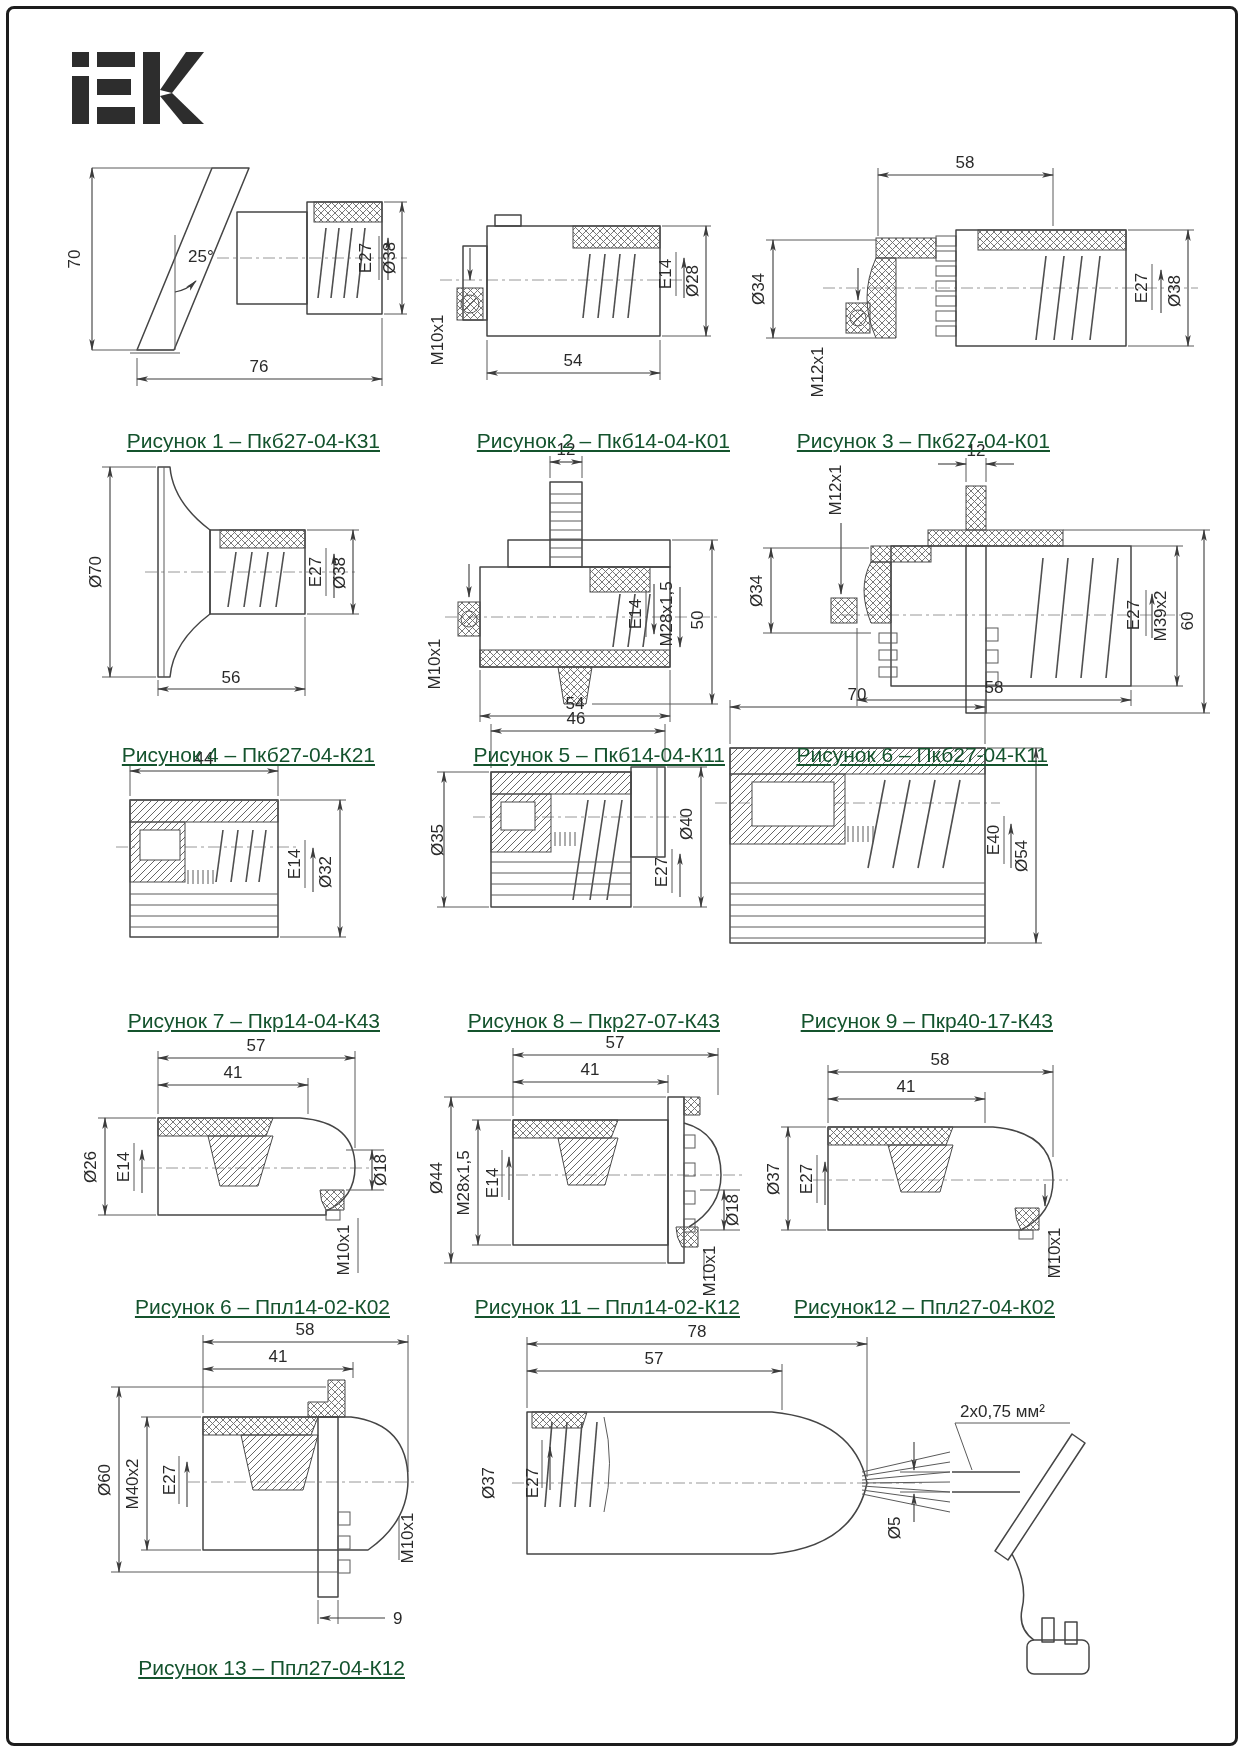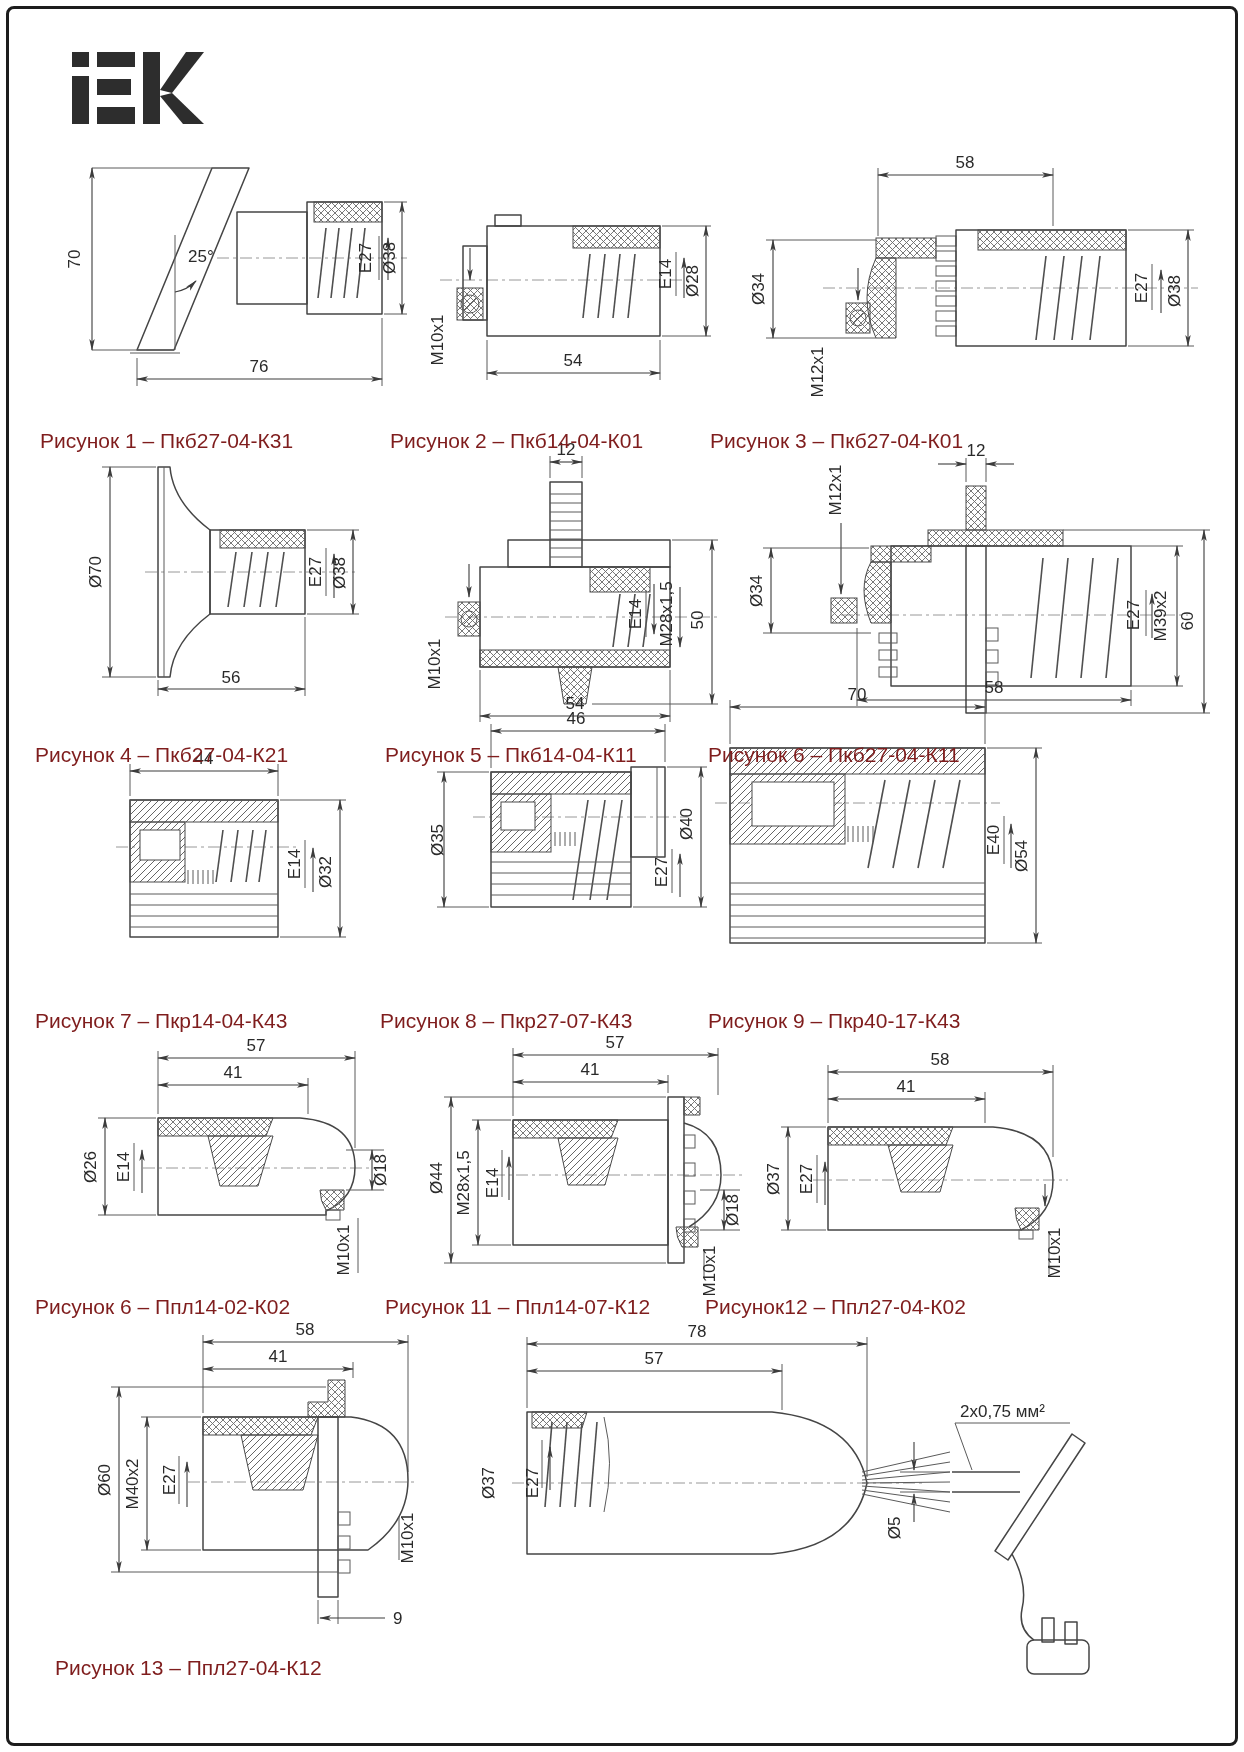--- a/index.html
+++ b/index.html
@@ -1,20 +1,20 @@
 <!DOCTYPE html>
 <html><head>
 <meta charset="utf-8">
 <style>
   html,body{margin:0;padding:0;background:#fff;}
   #page{position:relative;width:1244px;height:1752px;background:#fff;overflow:hidden;
         font-family:"Liberation Sans",sans-serif;color:#222;}
   .frame{position:absolute;left:6px;top:6px;right:6px;bottom:6px;border:3px solid #1d1d1d;border-radius:8px;}
   .fig{position:absolute;}
-  .cap{position:absolute;font-size:21px;line-height:26px;color:#7f1d1d;text-align:left;white-space:nowrap;}
+  .cap{position:absolute;font-size:21px;line-height:26px;color:#14532d;text-align:right;white-space:nowrap;text-decoration:underline;}
   svg{overflow:visible;}
   svg text{font-family:"Liberation Sans",sans-serif;font-size:17px;fill:#2a2a2a;}
   .ol{fill:none;stroke:#454545;stroke-width:1.5;stroke-linejoin:round;}
   .tn{fill:none;stroke:#5a5a5a;stroke-width:1;}
   .dm{fill:none;stroke:#3c3c3c;stroke-width:1.1;}
   .cl{fill:none;stroke:#8d8d8d;stroke-width:.9;stroke-dasharray:12 4 3 4;}
   .hh{fill:url(#h1);stroke:#4a4a4a;stroke-width:1;}
   .xx{fill:url(#x1);stroke:#4a4a4a;stroke-width:1;}
   .th{fill:none;stroke:#4f4f4f;stroke-width:1.6;}
   .wh{fill:#fff;stroke:#4a4a4a;stroke-width:1;}
@@ -577,16 +577,16 @@
   <div class="cap" style="left:40px;top:428px;width:340px">Рисунок 1 – Пкб27-04-К31</div>
   <div class="cap" style="left:390px;top:428px;width:340px">Рисунок 2 – Пкб14-04-К01</div>
   <div class="cap" style="left:710px;top:428px;width:340px">Рисунок 3 – Пкб27-04-К01</div>
   <div class="cap" style="left:35px;top:742px;width:340px">Рисунок 4 – Пкб27-04-К21</div>
   <div class="cap" style="left:385px;top:742px;width:340px">Рисунок 5 – Пкб14-04-К11</div>
   <div class="cap" style="left:708px;top:742px;width:340px">Рисунок 6 – Пкб27-04-К11</div>
   <div class="cap" style="left:35px;top:1008px;width:345px">Рисунок 7 – Пкр14-04-К43</div>
   <div class="cap" style="left:380px;top:1008px;width:340px">Рисунок 8 – Пкр27-07-К43</div>
   <div class="cap" style="left:708px;top:1008px;width:345px">Рисунок 9 – Пкр40-17-К43</div>
   <div class="cap" style="left:35px;top:1294px;width:355px">Рисунок 6 – Ппл14-02-К02</div>
-  <div class="cap" style="left:385px;top:1294px;width:355px">Рисунок 11 – Ппл14-07-К12</div>
+  <div class="cap" style="left:385px;top:1294px;width:355px">Рисунок 11 – Ппл14-02-К12</div>
   <div class="cap" style="left:705px;top:1294px;width:350px">Рисунок12 – Ппл27-04-К02</div>
   <div class="cap" style="left:55px;top:1655px;width:350px">Рисунок 13 – Ппл27-04-К12</div>
 </div>
 
 </body></html>

